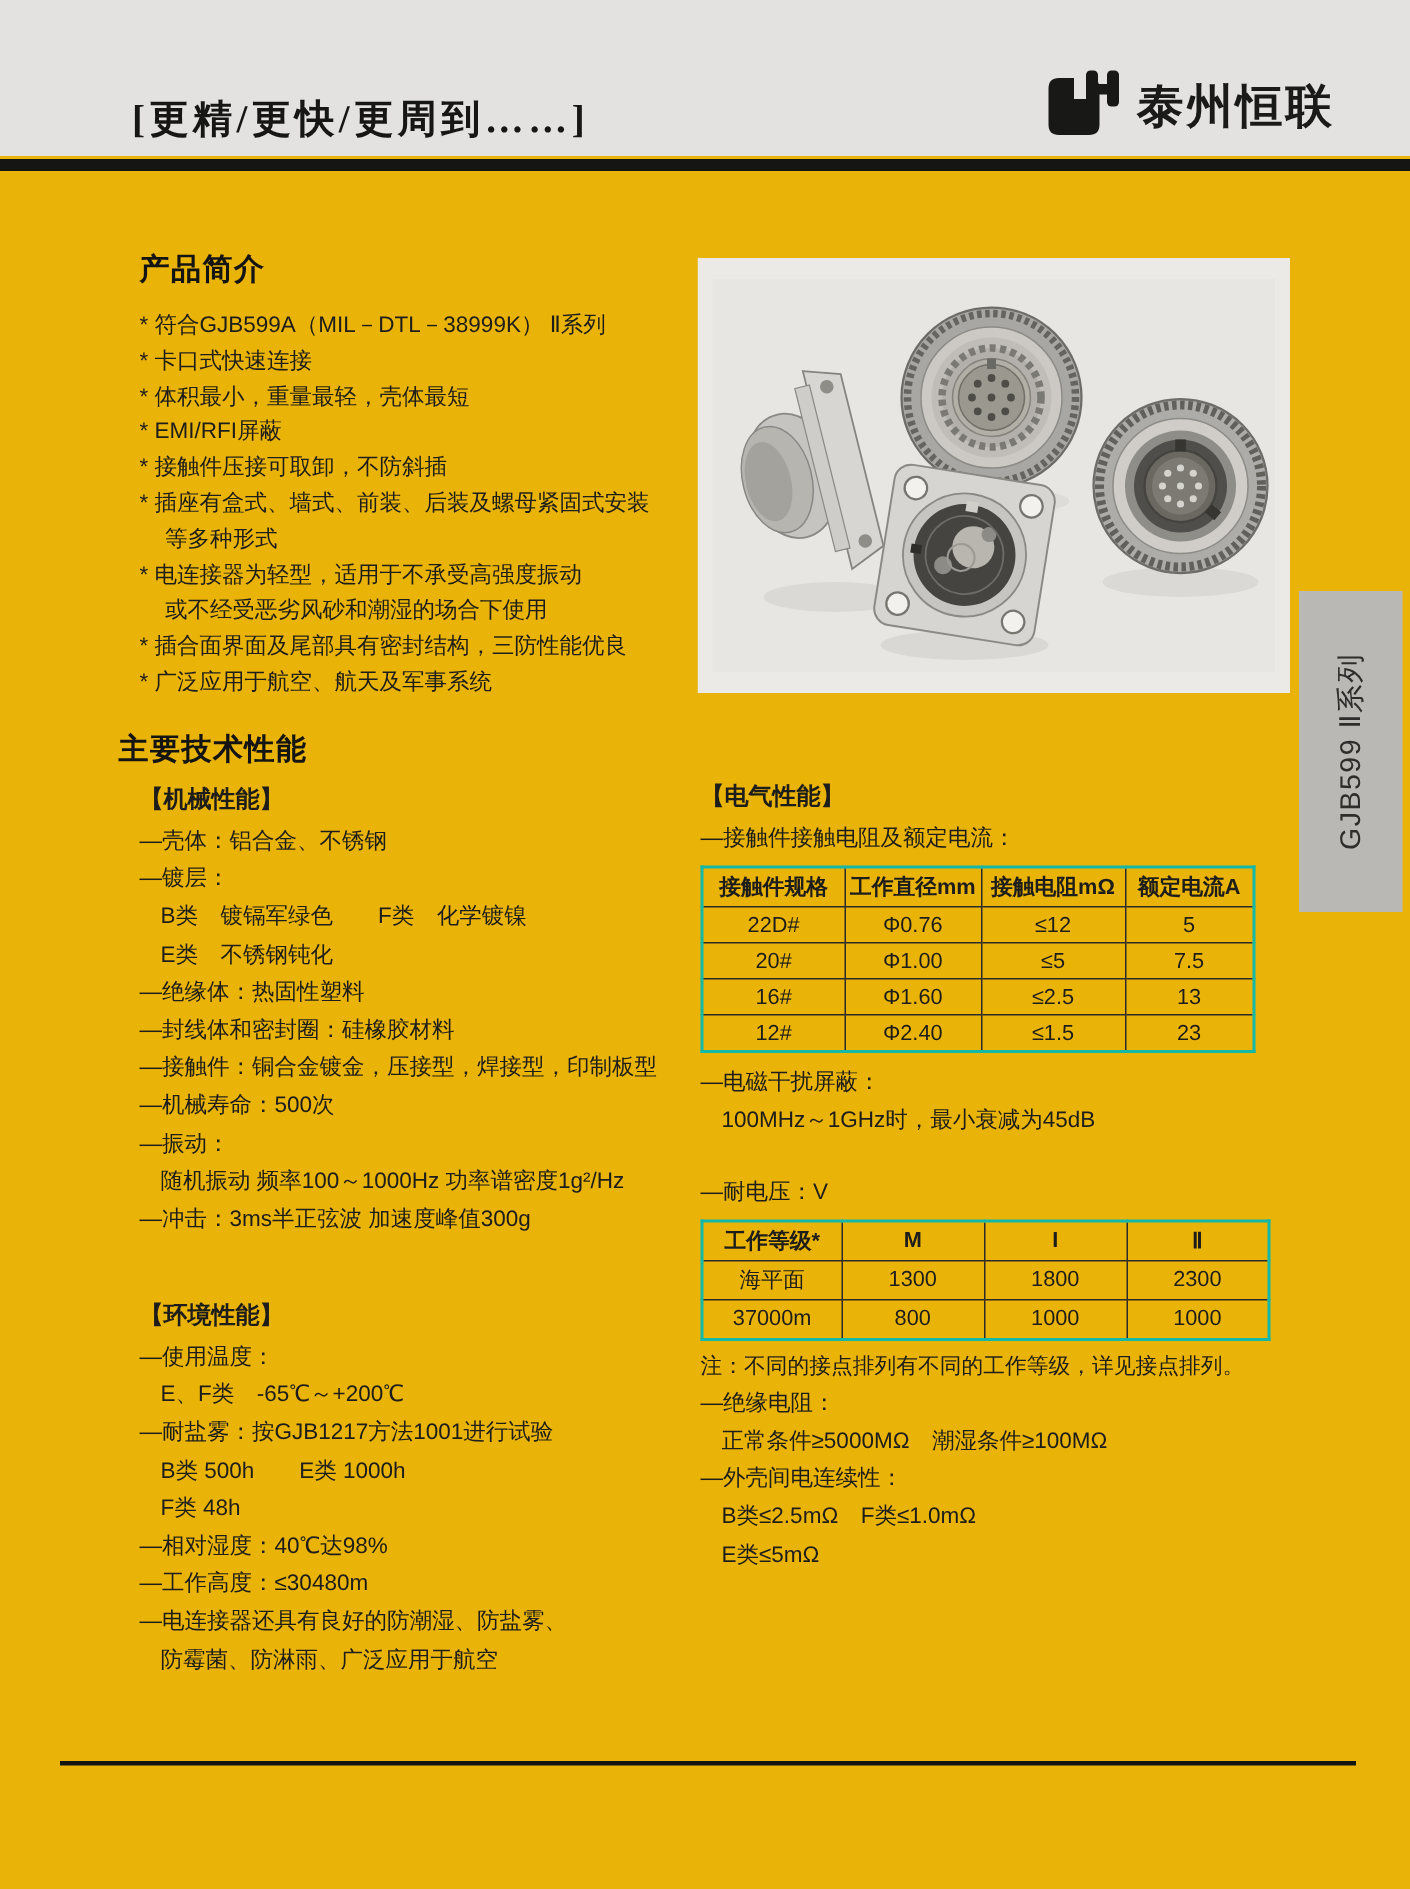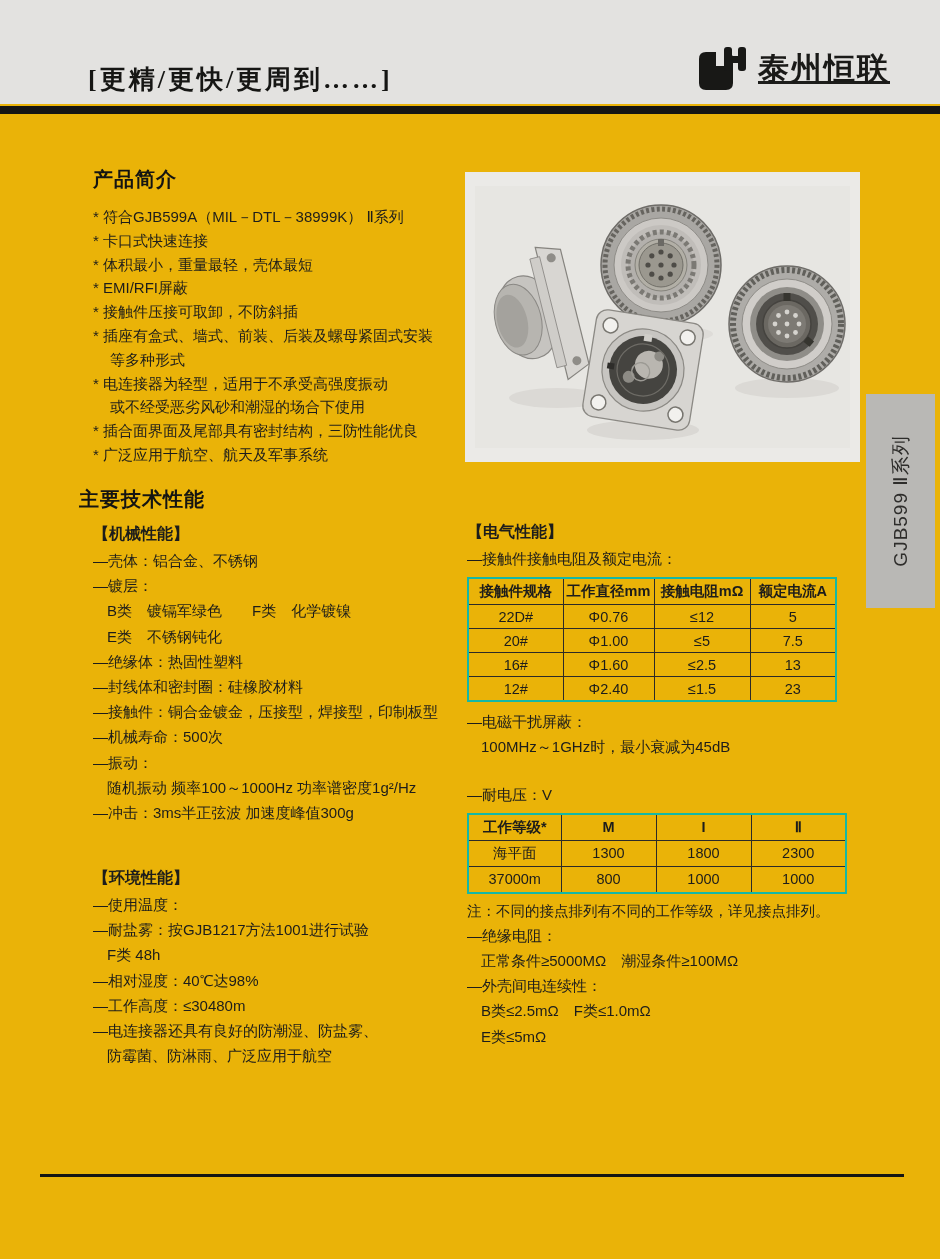--- a/index.html
+++ b/index.html
@@ -2,21 +2,21 @@
 <html><head>
 <meta charset="utf-8">
 <style>
   html,body{margin:0;padding:0;background:#f2f1ef;}
   .page{position:relative;width:940px;height:1259px;background:#eab308;margin:0 auto;
         font-family:"Liberation Sans",sans-serif;color:#1d1d1b;overflow:hidden;}
   
   .band{position:absolute;left:0;top:0;width:940px;height:104px;background:#e3e2e0;}
   .slogan{position:absolute;left:88px;top:62px;font-family:"Liberation Serif",serif;
           font-weight:700;font-size:26px;letter-spacing:3px;color:#161614;}
-  .logo{position:absolute;right:50px;top:46px;display:flex;align-items:center;gap:9px;text-decoration:underline;}
+  .logo{position:absolute;right:50px;top:46px;display:flex;align-items:flex-end;gap:9px;}
   .brand{font-size:31px;font-weight:900;letter-spacing:2px;color:#1a1a18;
          font-family:"Liberation Sans",sans-serif;}
   .black-bar{position:absolute;left:0;top:106px;width:940px;height:8px;background:#151513;}
   
   .intro{position:absolute;left:93px;top:166px;width:372px;}
   .h1{font-size:20px;font-weight:700;margin:0 0 12px 0;letter-spacing:1px;color:#141412;}
   .b-line{font-size:15px;line-height:23.8px;white-space:pre-wrap;}
   .b-cont{padding-left:17px;}
   
   .photo{position:absolute;left:465px;top:172px;width:395px;height:290px;}
@@ -182,21 +182,23 @@
     <div class="line">—接触件：铜合金镀金，压接型，焊接型，印制板型</div>
     <div class="line">—机械寿命：500次</div>
     <div class="line">—振动：</div>
     <div class="line ind">随机振动 频率100～1000Hz 功率谱密度1g²/Hz</div>
     <div class="line">—冲击：3ms半正弦波 加速度峰值300g</div>
   </div>
 
   <div class="env">
     <div class="sec-h">【环境性能】</div>
     <div class="line">—使用温度：</div>
+    <div class="line ind">E、F类　-65℃～+200℃</div>
     <div class="line">—耐盐雾：按GJB1217方法1001进行试验</div>
+    <div class="line ind">B类 500h　　E类 1000h</div>
     <div class="line ind">F类 48h</div>
     <div class="line">—相对湿度：40℃达98%</div>
     <div class="line">—工作高度：≤30480m</div>
     <div class="line">—电连接器还具有良好的防潮湿、防盐雾、</div>
     <div class="line ind">防霉菌、防淋雨、广泛应用于航空</div>
   </div>
 
   <div class="elec">
     <div class="sec-h">【电气性能】</div>
     <div class="line">—接触件接触电阻及额定电流：</div>

